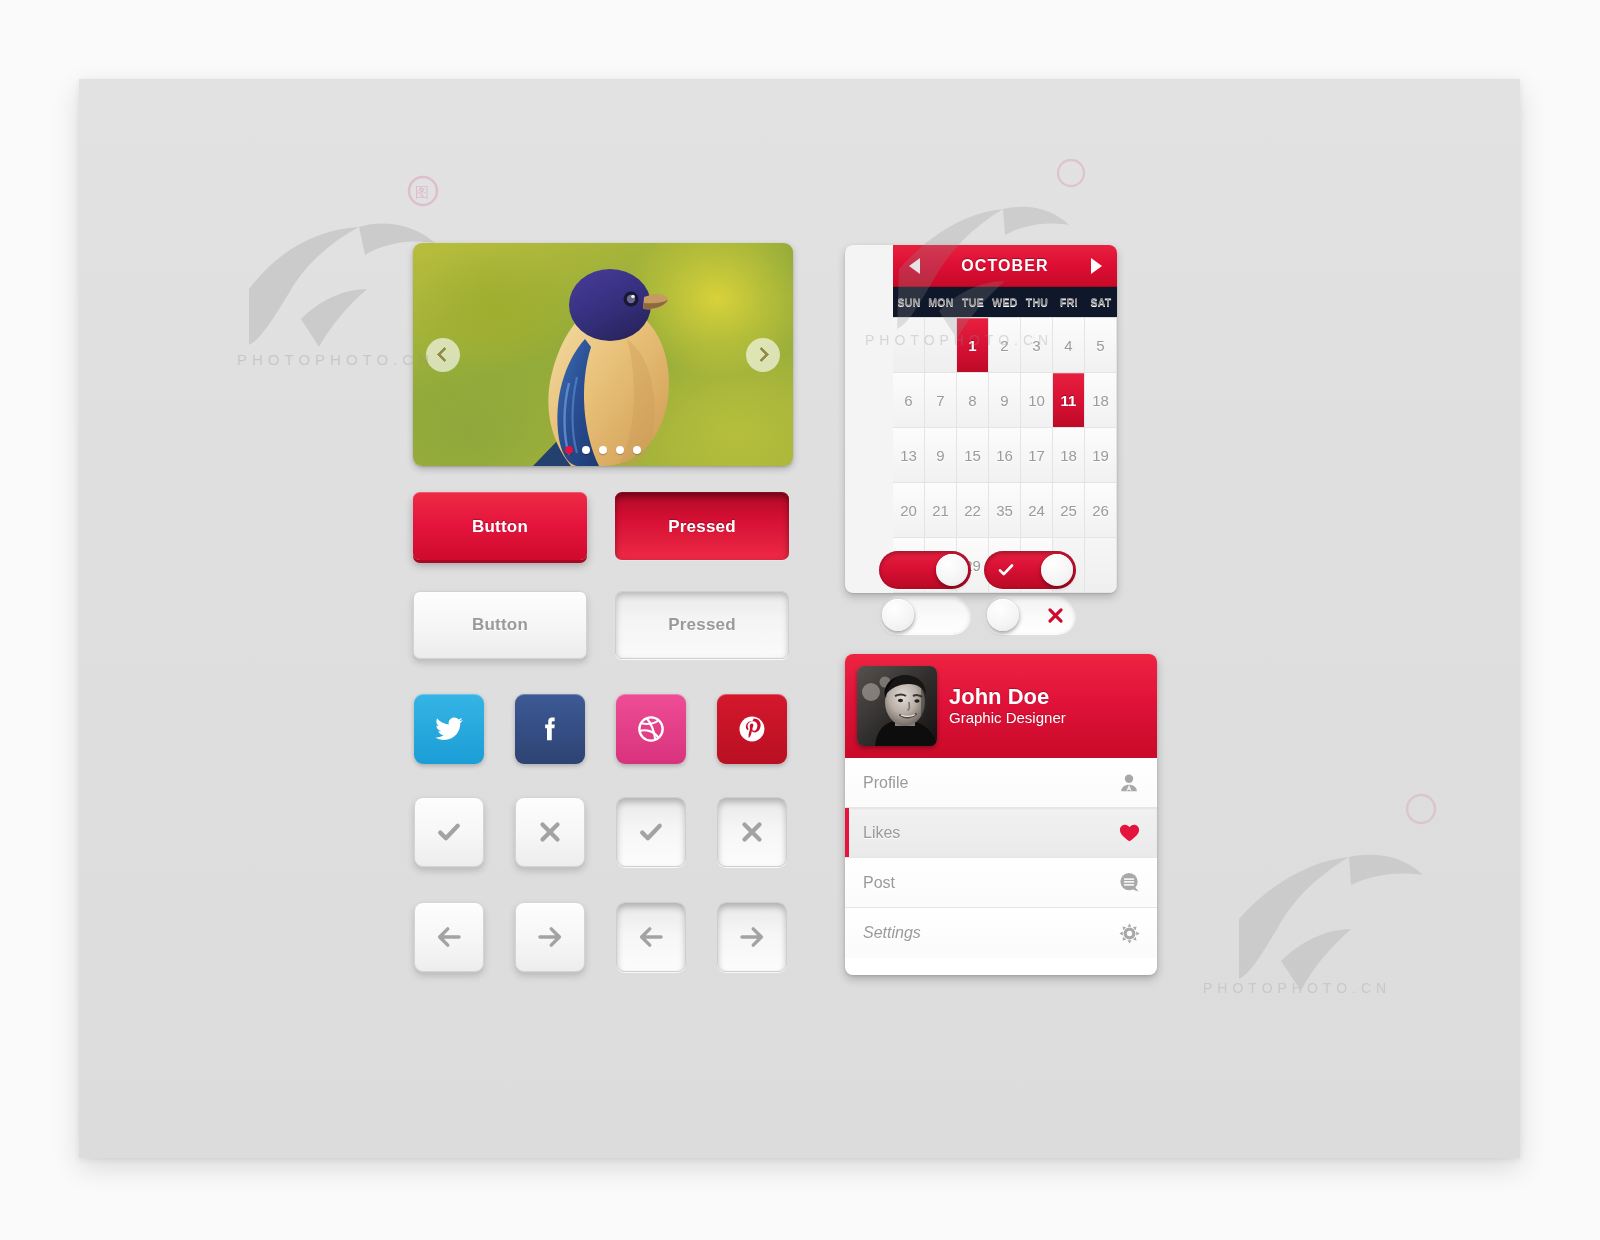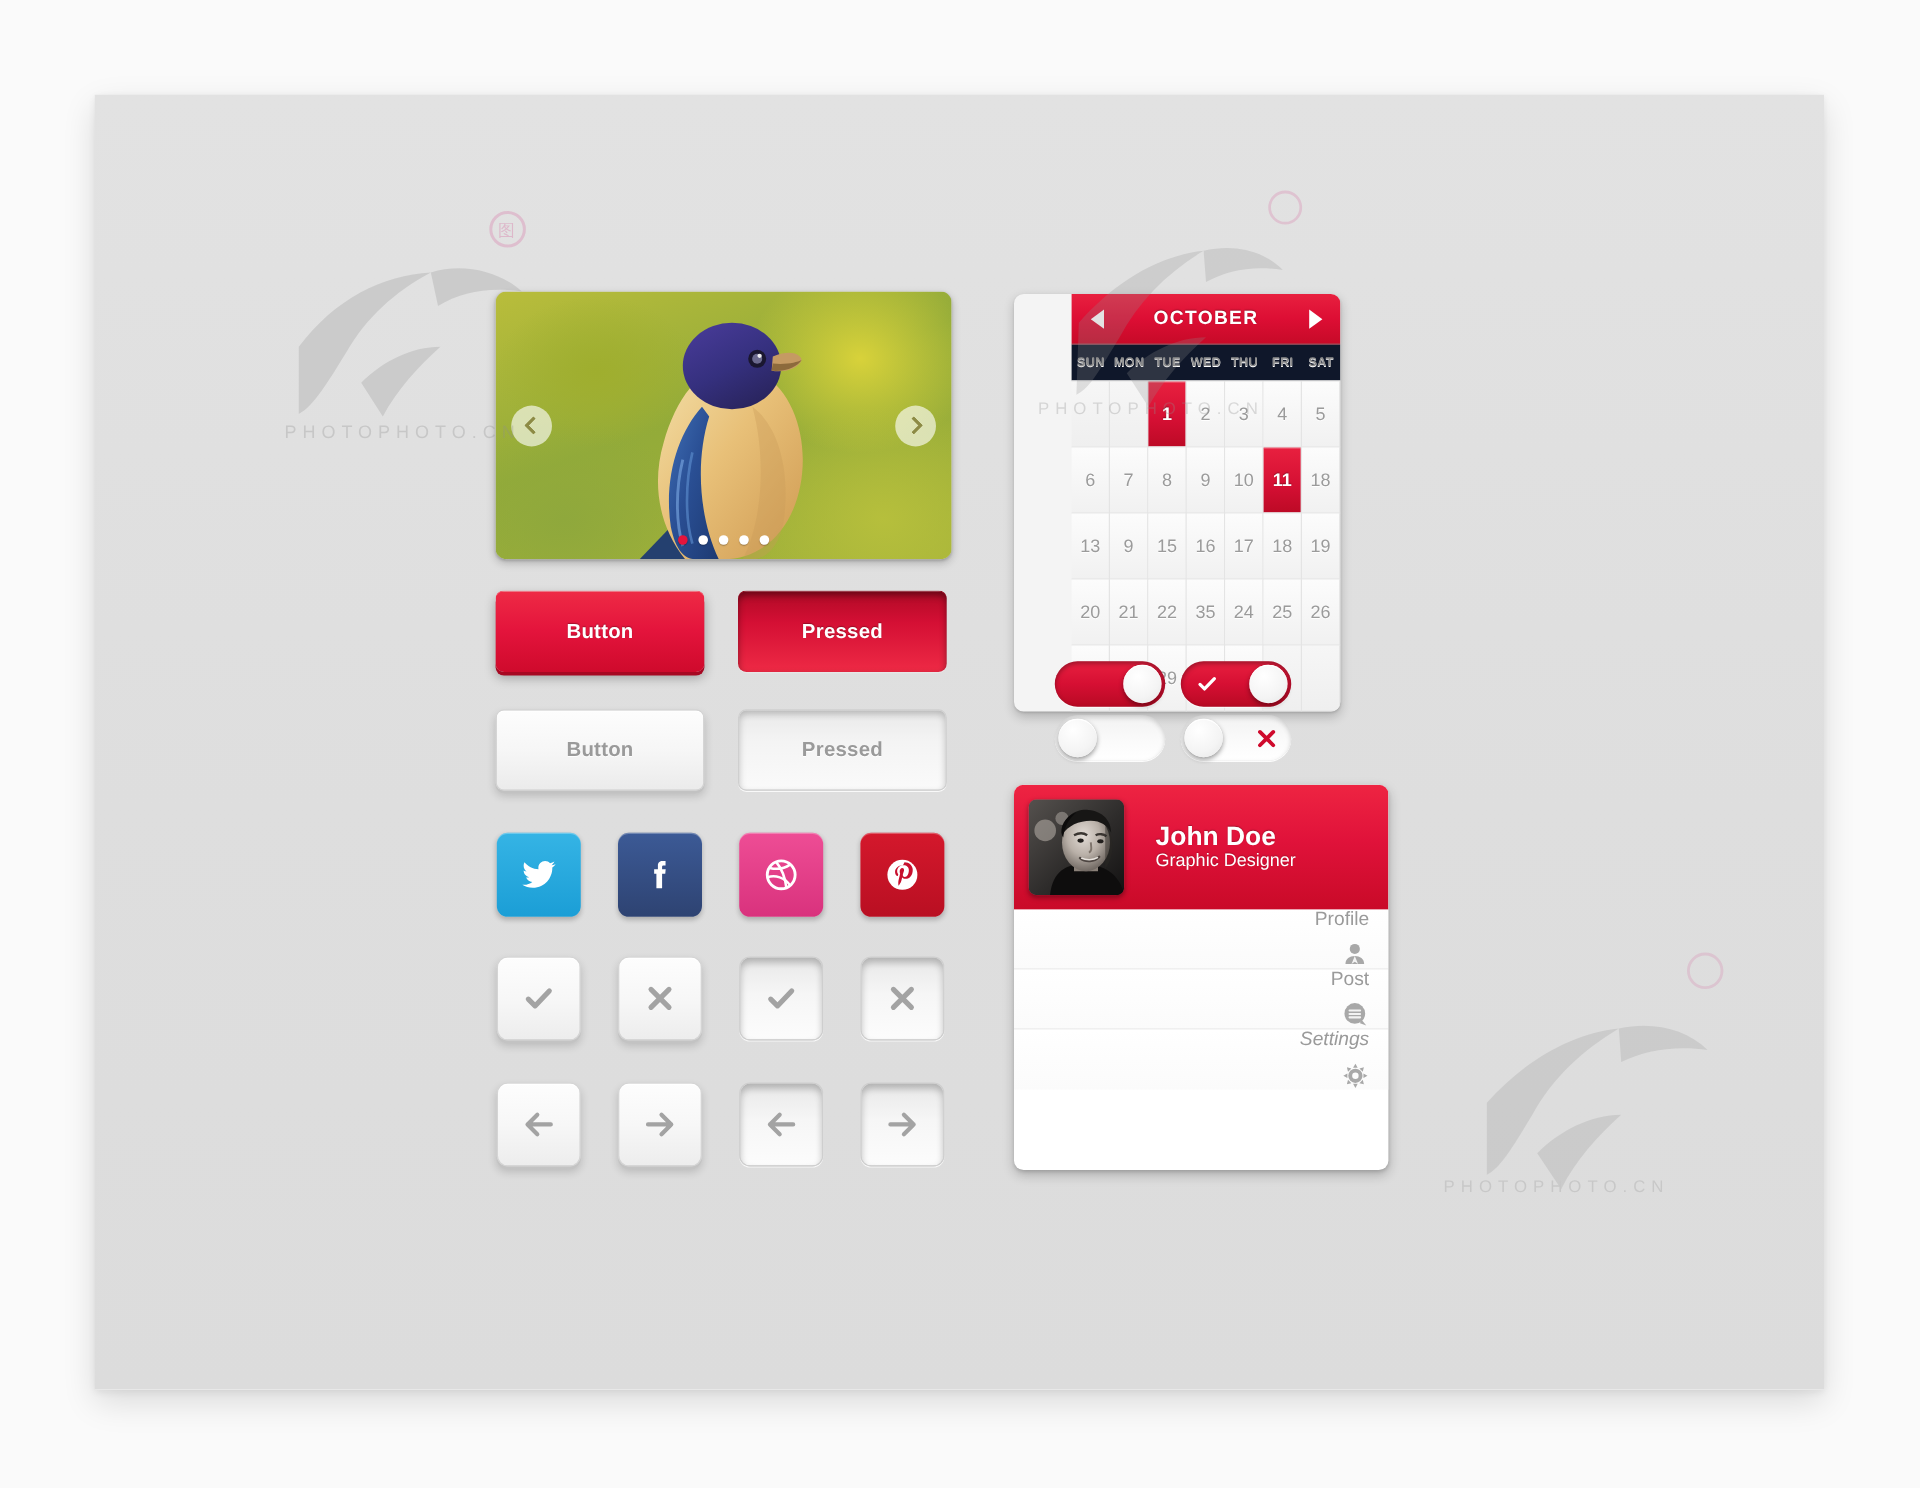--- a/index.html
+++ b/index.html
@@ -186,30 +186,29 @@
     box-shadow: 0 4px 10px rgba(0,0,0,.22), 0 1px 3px rgba(0,0,0,.12);
   }
   #prof-head {
     height:104px; display:flex; align-items:center; padding-left:12px;
     background: linear-gradient(180deg,#ee2442 0%,#e0123a 45%,#c90a28 100%);
   }
   #avatar {
     width:80px; height:80px; border-radius:7px; overflow:hidden; flex:0 0 auto;
     box-shadow: 0 2px 4px rgba(0,0,0,.35), inset 0 0 0 1px rgba(255,255,255,.18);
   }
-  #prof-text { margin-left:26px; }
+  #prof-text { margin-left:12px; }
   #prof-name { color:#fff; font-size:22px; font-weight:bold; line-height:1.05; text-shadow:0 -1px 1px rgba(0,0,0,.28); }
   #prof-role { color:#fff; font-size:15px; line-height:1.25; margin-top:1px; text-shadow:0 -1px 1px rgba(0,0,0,.22); }
 
   .menu-row {
-    position:relative; height:50px; display:flex; align-items:flex-end;
+    position:relative; height:50px; display:flex; align-items:center;
     padding:0 16px 0 18px; border-bottom:1px solid #e6e6e6;
     background: linear-gradient(180deg,#ffffff 0%,#fbfbfb 100%);
     cursor:pointer;
-    flex-direction:column;
   }
   .menu-row:last-child { border-bottom:none;font-style:italic; }
   .menu-row.active {
     background: linear-gradient(180deg,#f1f1f1 0%,#eaeaea 100%);
     box-shadow: inset 0 1px 2px rgba(0,0,0,.06);
   }
   .menu-row.active::before {
     content:""; position:absolute; left:0; top:0; bottom:0; width:4px; background:#e4143c;
   }
   .menu-label { flex:1; font-size:16px; color:#9a9a9a; text-shadow:0 1px 0 #fff; }
@@ -493,20 +492,28 @@
       <span class="menu-label">Profile</span>
       <span class="menu-icon">
         <svg width="22" height="22" viewBox="0 0 24 24">
           <circle cx="12" cy="7.4" r="4.6" fill="#a8a8a8"></circle>
           <path d="M3.5 21c0-4.6 3.8-7.2 8.5-7.2s8.5 2.6 8.5 7.2z" fill="#a8a8a8"></path>
           <path d="M12 13.8 L9 21 L12 19 L15 21 Z" fill="#f3f3f3"></path>
         </svg>
       </span>
     </div>
 
+    <div class="menu-row active">
+      <span class="menu-label">Likes</span>
+      <span class="menu-icon">
+        <svg width="23" height="23" viewBox="0 0 24 24">
+          <path fill="#e4143c" d="M12 21.2 C5 16.6 2 12.9 2 9.2 C2 6.1 4.4 3.8 7.3 3.8 C9.2 3.8 10.9 4.8 12 6.4 C13.1 4.8 14.8 3.8 16.7 3.8 C19.6 3.8 22 6.1 22 9.2 C22 12.9 19 16.6 12 21.2 Z"></path>
+        </svg>
+      </span>
+    </div>
 
     <div class="menu-row">
       <span class="menu-label">Post</span>
       <span class="menu-icon">
         <svg width="23" height="23" viewBox="0 0 24 24">
           <circle cx="11.5" cy="11" r="9" fill="#a8a8a8"></circle>
           <path d="M17 16 L21.5 21.5 L16 19.5 Z" fill="#a8a8a8"></path>
           <rect x="6" y="7.5" width="11" height="1.8" rx=".9" fill="#f2f2f2"></rect>
           <rect x="6" y="10.5" width="11" height="1.8" rx=".9" fill="#f2f2f2"></rect>
           <rect x="6" y="13.5" width="11" height="1.8" rx=".9" fill="#f2f2f2"></rect>

